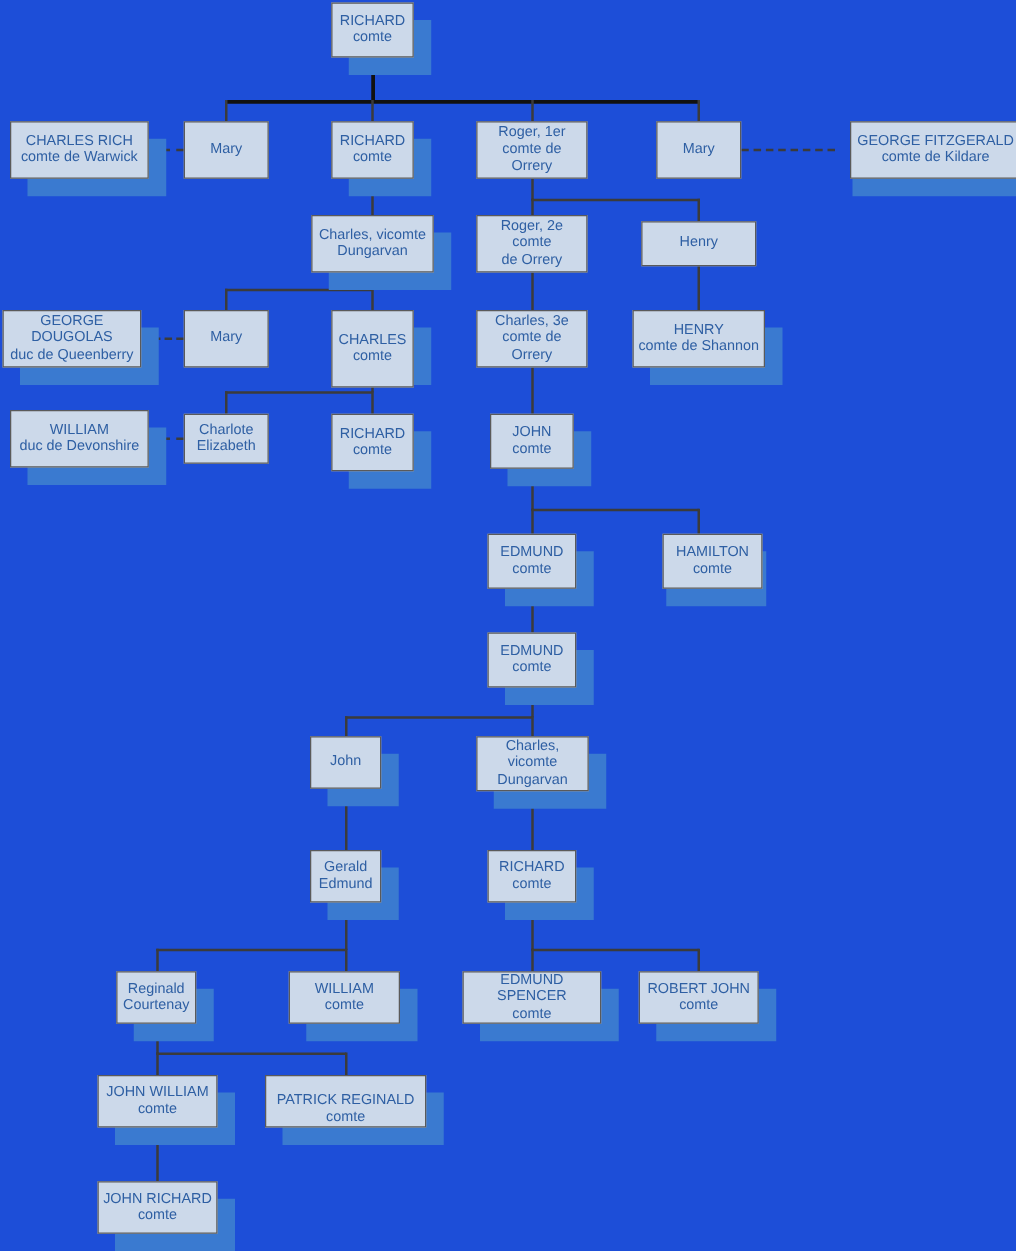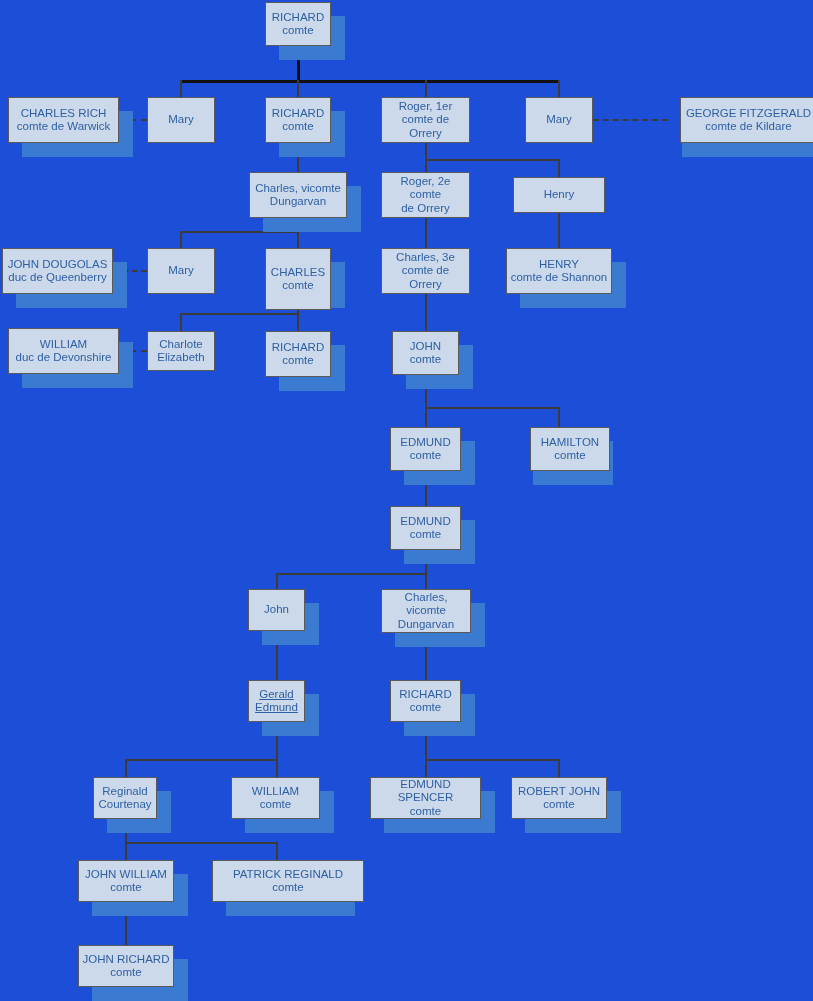--- a/index.html
+++ b/index.html
@@ -171,21 +171,21 @@
       </div>
       <div class="node" style="left: 381px; top: 172px; width: 89px; height: 46px;">
         <span class="nlabel">Roger, 2e comte
 de Orrery</span>
       </div>
       <div class="node" style="left: 513px; top: 177px; width: 92px; height: 36px;">
         <span class="nlabel">Henry</span>
       </div>
       <div class="shadow" style="left: 16px; top: 262px; width: 111px; height: 46px;"></div>
       <div class="node" style="left: 2px; top: 248px; width: 111px; height: 46px;">
-        <span class="nlabel">JOHN DOUGOLAS
+        <span class="nlabel">GEORGE DOUGOLAS
 duc de Queenberry</span>
       </div>
       <div class="node" style="left: 147px; top: 248px; width: 68px; height: 46px;">
         <span class="nlabel">Mary</span>
       </div>
       <div class="shadow" style="left: 279px; top: 262px; width: 66px; height: 46px;"></div>
       <div class="node" style="left: 265px; top: 248px; width: 66px; height: 62px;">
         <span class="nlabel">CHARLES
 comte</span>
       </div>
@@ -235,21 +235,21 @@
       <div class="shadow" style="left: 262px; top: 603px; width: 57px; height: 42px;"></div>
       <div class="node" style="left: 248px; top: 589px; width: 57px; height: 42px;">
         <span class="nlabel">John</span>
       </div>
       <div class="shadow" style="left: 395px; top: 603px; width: 90px; height: 44px;"></div>
       <div class="node" style="left: 381px; top: 589px; width: 90px; height: 44px;">
         <span class="nlabel">Charles, vicomte
 Dungarvan</span>
       </div>
       <div class="shadow" style="left: 262px; top: 694px; width: 57px; height: 42px;"></div>
-      <div class="node" style="left: 248px; top: 680px; width: 57px; height: 42px; text-decoration: underline;">
+      <div class="node" style="left: 248px; top: 680px; width: 57px; height: 42px;">
         <span class="nlabel">Gerald
 Edmund</span>
       </div>
       <div class="shadow" style="left: 404px; top: 694px; width: 71px; height: 42px;"></div>
       <div class="node" style="left: 390px; top: 680px; width: 71px; height: 42px;">
         <span class="nlabel">RICHARD
 comte</span>
       </div>
       <div class="shadow" style="left: 107px; top: 791px; width: 64px; height: 42px;"></div>
       <div class="node" style="left: 93px; top: 777px; width: 64px; height: 42px;">
@@ -270,21 +270,21 @@
       <div class="node" style="left: 511px; top: 777px; width: 96px; height: 42px;">
         <span class="nlabel">ROBERT JOHN
 comte</span>
       </div>
       <div class="shadow" style="left: 92px; top: 874px; width: 96px; height: 42px;"></div>
       <div class="node" style="left: 78px; top: 860px; width: 96px; height: 42px;">
         <span class="nlabel">JOHN WILLIAM
 comte</span>
       </div>
       <div class="shadow" style="left: 226px; top: 874px; width: 129px; height: 42px;"></div>
-      <div class="node" style="left: 212px; top: 860px; width: 152px; height: 42px;">
+      <div class="node" style="left: 212px; top: 860px; width: 129px; height: 42px; align-items: flex-end;">
         <span class="nlabel">PATRICK REGINALD
 comte</span>
       </div>
       <div class="shadow" style="left: 92px; top: 959px; width: 96px; height: 42px;"></div>
       <div class="node" style="left: 78px; top: 945px; width: 96px; height: 42px;">
         <span class="nlabel">JOHN RICHARD
 comte</span>
       </div>
     </div>
 

